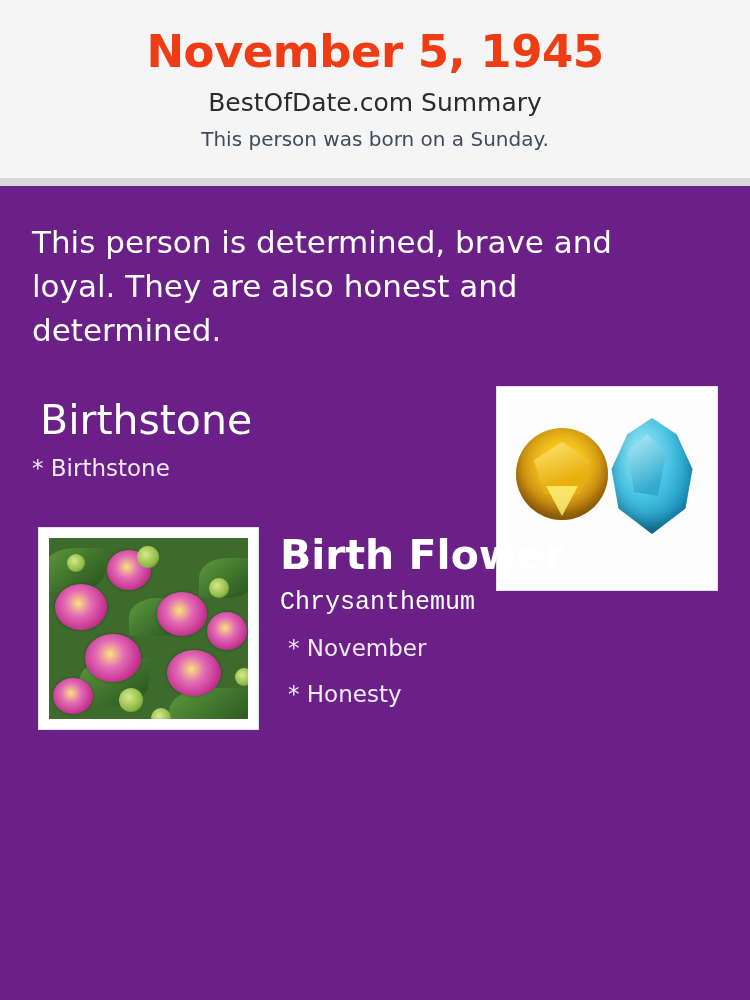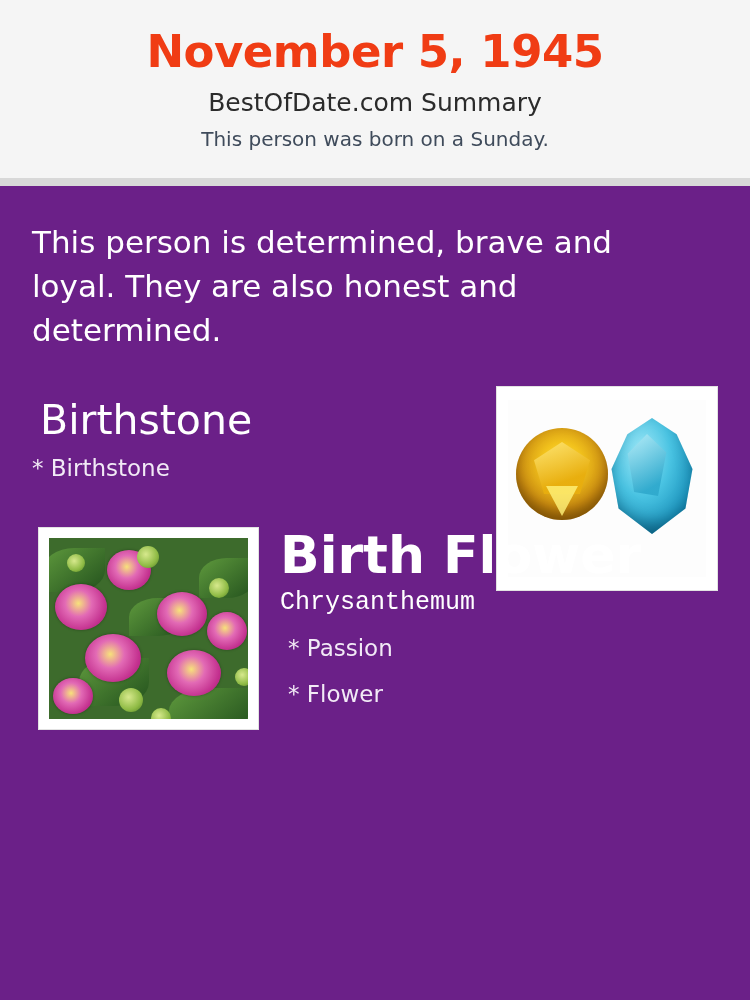--- a/index.html
+++ b/index.html
@@ -225,21 +225,21 @@
     border-radius: 50%;
     background: radial-gradient(circle at 40% 38%, #d7e98d 0%, #8fbb45 60%, #4f7c22 100%);
   }
 
   .flower-text {
     margin-left: 248px;
     text-align: left;
   }
 
   .flower-title {
-    font-size: 52px;
+    font-size: 41px;
     font-weight: bold;
     line-height: 56px;
   }
 
   .flower-sub {
     font-size: 25px;
     line-height: 44px;
     margin-top: -2px;
     font-family: Liberation Mono, monospace;
   }
@@ -304,19 +304,19 @@
           <div class="bud" style="left:70px; top:150px; width:24px; height:24px;"></div>
           <div class="bud" style="left:102px; top:170px; width:20px; height:20px;"></div>
           <div class="bud" style="left:18px; top:16px; width:18px; height:18px;"></div>
           <div class="bud" style="left:186px; top:130px; width:18px; height:18px;"></div>
         </div>
       </div>
 
       <div class="flower-text">
         <div class="flower-title">Birth Flower</div>
         <div class="flower-sub">Chrysanthemum</div>
-        <div class="flower-bullet">* Passion</div>
-        <div class="flower-bullet">* Flower</div>
+        <div class="flower-bullet">* November</div>
+        <div class="flower-bullet">* Honesty</div>
       </div>
     </div>
 
   </div>
 </div>
 
 </body></html>

